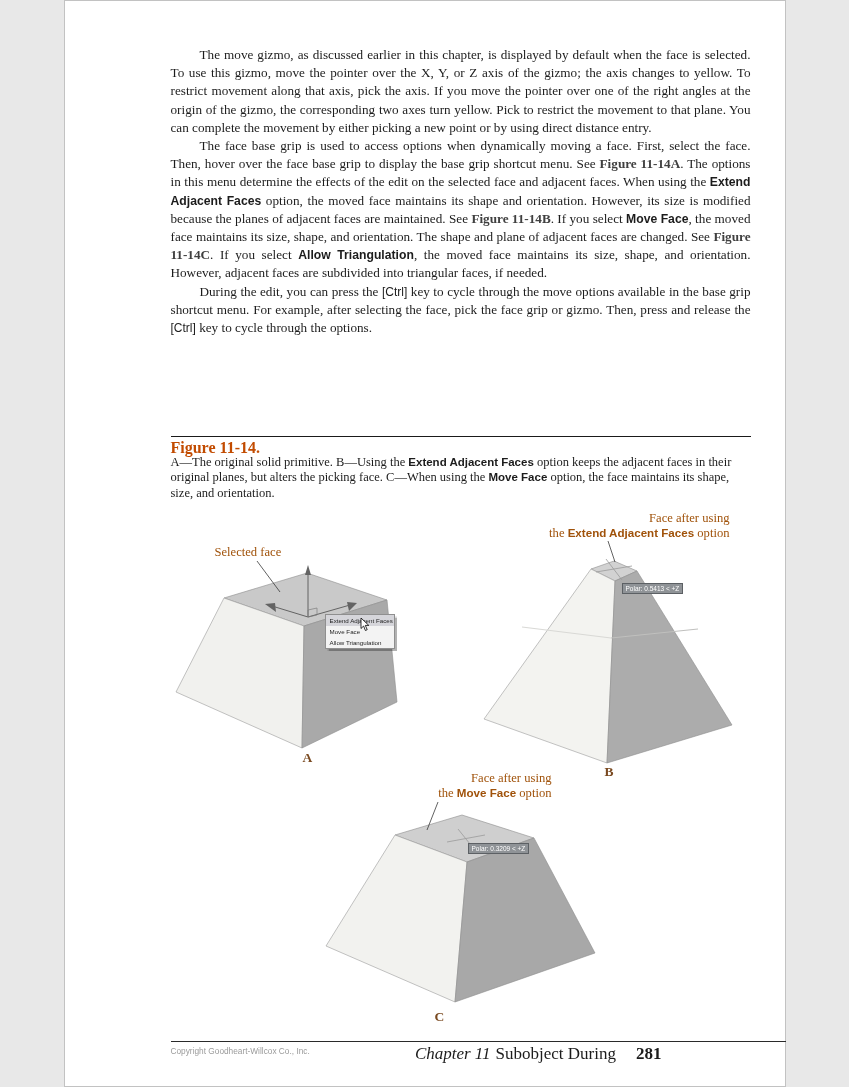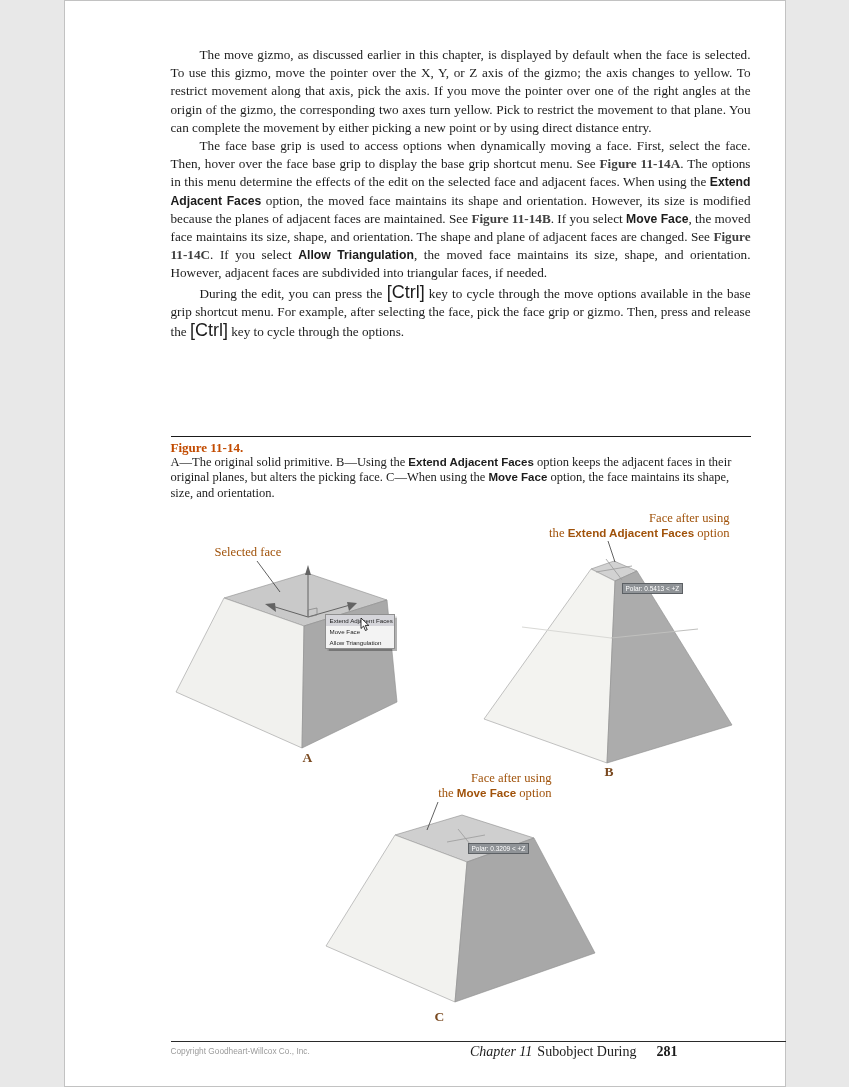--- a/index.html
+++ b/index.html
@@ -10,26 +10,26 @@
   }
 
   
   .body-text {
     position:absolute; left:107px; top:46px; width:580px;
     font-size:13.2px; line-height:18.2px; text-align:justify;
   }
   .body-text p { margin:0; text-indent:29px; }
   .b   { font-family:"Liberation Sans", sans-serif; font-weight:700; font-size:12.2px; }
   .ref { color:#404040; font-weight:700; }
-  .key { font-family:"Liberation Sans", sans-serif; font-size:18px; }
+  .key { font-family:"Liberation Sans", sans-serif; font-size:12px; }
 
   
   .figcaption-block { position:absolute; left:107px; top:436px; width:580px; }
   .figrule { border-top:1.7px solid #1a1a1a; margin:0 0 3px 0; }
-  .figcaption-title { font-weight:700; color:#c24b00; font-size:13px; line-height:15px; }
+  .figcaption-title { font-weight:700; color:#c24b00; font-size:16px; line-height:15px; }
   .figcaption-text  { font-size:12.5px; line-height:15.4px; text-align:left; }
   .figcaption-text .b { font-size:11.5px; }
 
   
   .figure-area { position:absolute; left:0; top:505px; width:849px; height:535px; }
   .scene { position:absolute; left:0; top:0; }
 
   .callout {
     position:absolute; color:#a0520a; font-size:12.6px; line-height:14.6px;
     text-align:right; z-index:3;
@@ -56,21 +56,21 @@
   }
   .cursor-wrap { position:absolute; left:296px; top:113px; z-index:4; }
 
   
   .footer-rule { position:absolute; left:107px; top:1041px; width:634px; border-top:1px solid #2a2a2a; }
   .footer-copyright {
     position:absolute; left:107px; top:1046px;
     font-family:"Liberation Sans", sans-serif; font-size:8.3px; color:#9b9b9b;
   }
   .footer-right {
-    position:absolute; right:108px; top:1044px; font-size:14px; color:#1c1c1c;
+    position:absolute; right:124px; top:1044px; font-size:17px; color:#1c1c1c;
     display:flex; align-items:baseline;
   }
   .footer-chapter { font-style:italic; margin-right:5px; }
   .footer-section { margin-right:20px; }
   .footer-page { font-weight:700; }
 </style>
 </head>
 <body>
 
 <div class="page">

